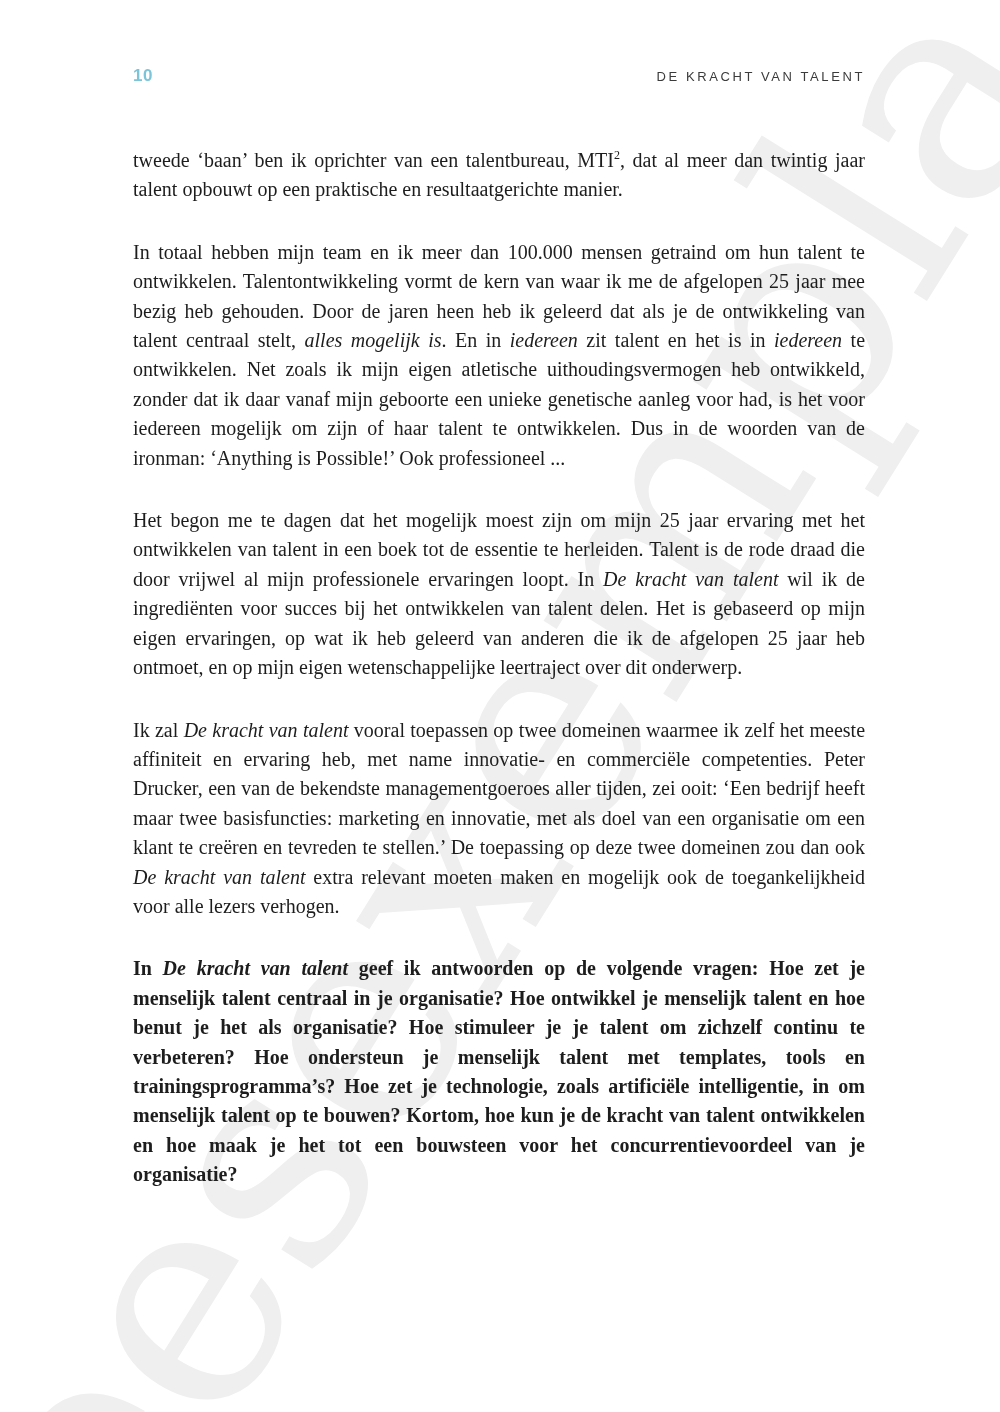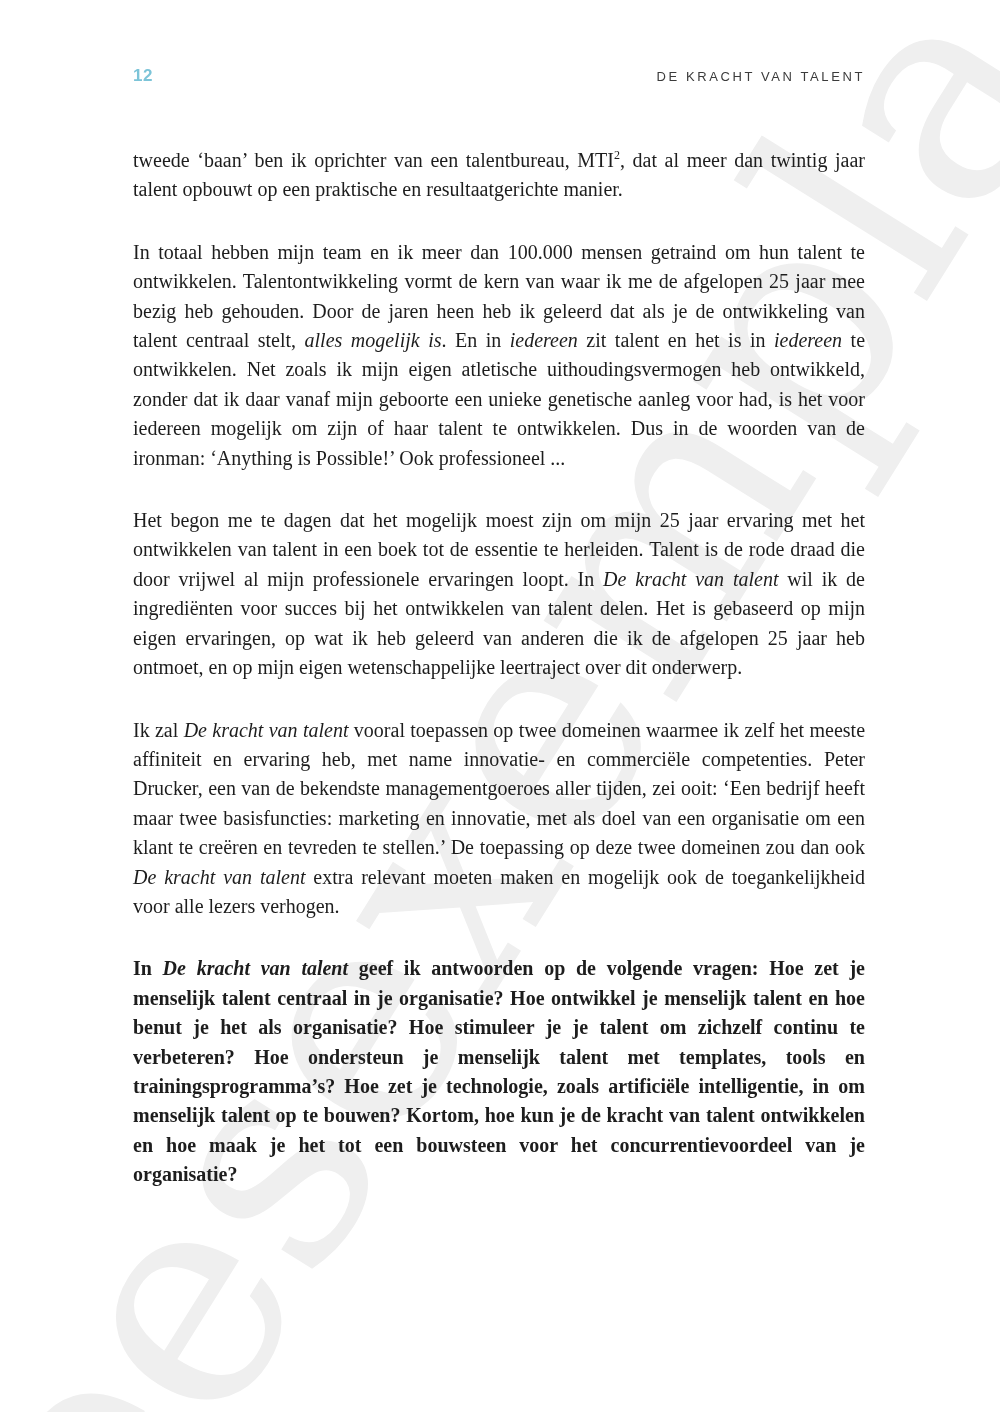--- a/index.html
+++ b/index.html
@@ -78,21 +78,21 @@
   }
 </style>
 </head>
 <body>
 
 <div class="page">
 
   <div class="watermark">Leesexemplaar</div>
 
   <div class="header">
-    <span class="page-num">12</span>
+    <span class="page-num">10</span>
     <span class="running-head">DE KRACHT VAN TALENT</span>
   </div>
 
   <div class="body-text">
       <p><span>tweede ‘baan’ ben ik oprichter van een talentbureau, MTI</span><sup>2</sup><span>, dat al meer dan twintig jaar talent opbouwt op een praktische en resultaatgerichte manier.</span></p>
       <p><span>In totaal hebben mijn team en ik meer dan 100.000 mensen getraind om hun talent te ontwikkelen. Talentontwikkeling vormt de kern van waar ik me de afgelopen 25 jaar mee bezig heb gehouden. Door de jaren heen heb ik geleerd dat als je de ontwikkeling van talent centraal stelt, </span><em>alles mogelijk is</em><span>. En in </span><em>iedereen</em><span> zit talent en het is in </span><em>iedereen</em><span> te ontwikkelen. Net zoals ik mijn eigen atletische uithoudingsvermogen heb ontwikkeld, zonder dat ik daar vanaf mijn geboorte een unieke genetische aanleg voor had, is het voor iedereen mogelijk om zijn of haar talent te ontwikkelen. Dus in de woorden van de ironman: ‘Anything is Possible!’ Ook professioneel ...</span></p>
       <p><span>Het begon me te dagen dat het mogelijk moest zijn om mijn 25 jaar ervaring met het ontwikkelen van talent in een boek tot de essentie te herleiden. Talent is de rode draad die door vrijwel al mijn professionele ervaringen loopt. In </span><em>De kracht van talent</em><span> wil ik de ingrediënten voor succes bij het ontwikkelen van talent delen. Het is gebaseerd op mijn eigen ervaringen, op wat ik heb geleerd van anderen die ik de afgelopen 25 jaar heb ontmoet, en op mijn eigen wetenschappelijke leertraject over dit onderwerp.</span></p>
       <p><span>Ik zal </span><em>De kracht van talent</em><span> vooral toepassen op twee domeinen waarmee ik zelf het meeste affiniteit en ervaring heb, met name innovatie- en commerciële competenties. Peter Drucker, een van de bekendste managementgoeroes aller tijden, zei ooit: ‘Een bedrijf heeft maar twee basisfuncties: marketing en innovatie, met als doel van een organisatie om een klant te creëren en tevreden te stellen.’ De toepassing op deze twee domeinen zou dan ook </span><em>De kracht van talent</em><span> extra relevant moeten maken en mogelijk ook de toegankelijkheid voor alle lezers verhogen.</span></p>
       <p><span>In </span><em>De kracht van talent</em><span> geef ik antwoorden op de volgende vragen: Hoe zet je menselijk talent centraal in je organisatie? Hoe ontwikkel je menselijk talent en hoe benut je het als organisatie? Hoe stimuleer je je talent om zichzelf continu te verbeteren? Hoe ondersteun je menselijk talent met templates, tools en trainingsprogramma’s? Hoe zet je technologie, zoals artificiële intelligentie, in om menselijk talent op te bouwen? Kortom, hoe kun je de kracht van talent ontwikkelen en hoe maak je het tot een bouwsteen voor het concurrentievoordeel van je organisatie?</span></p>
     </div>

